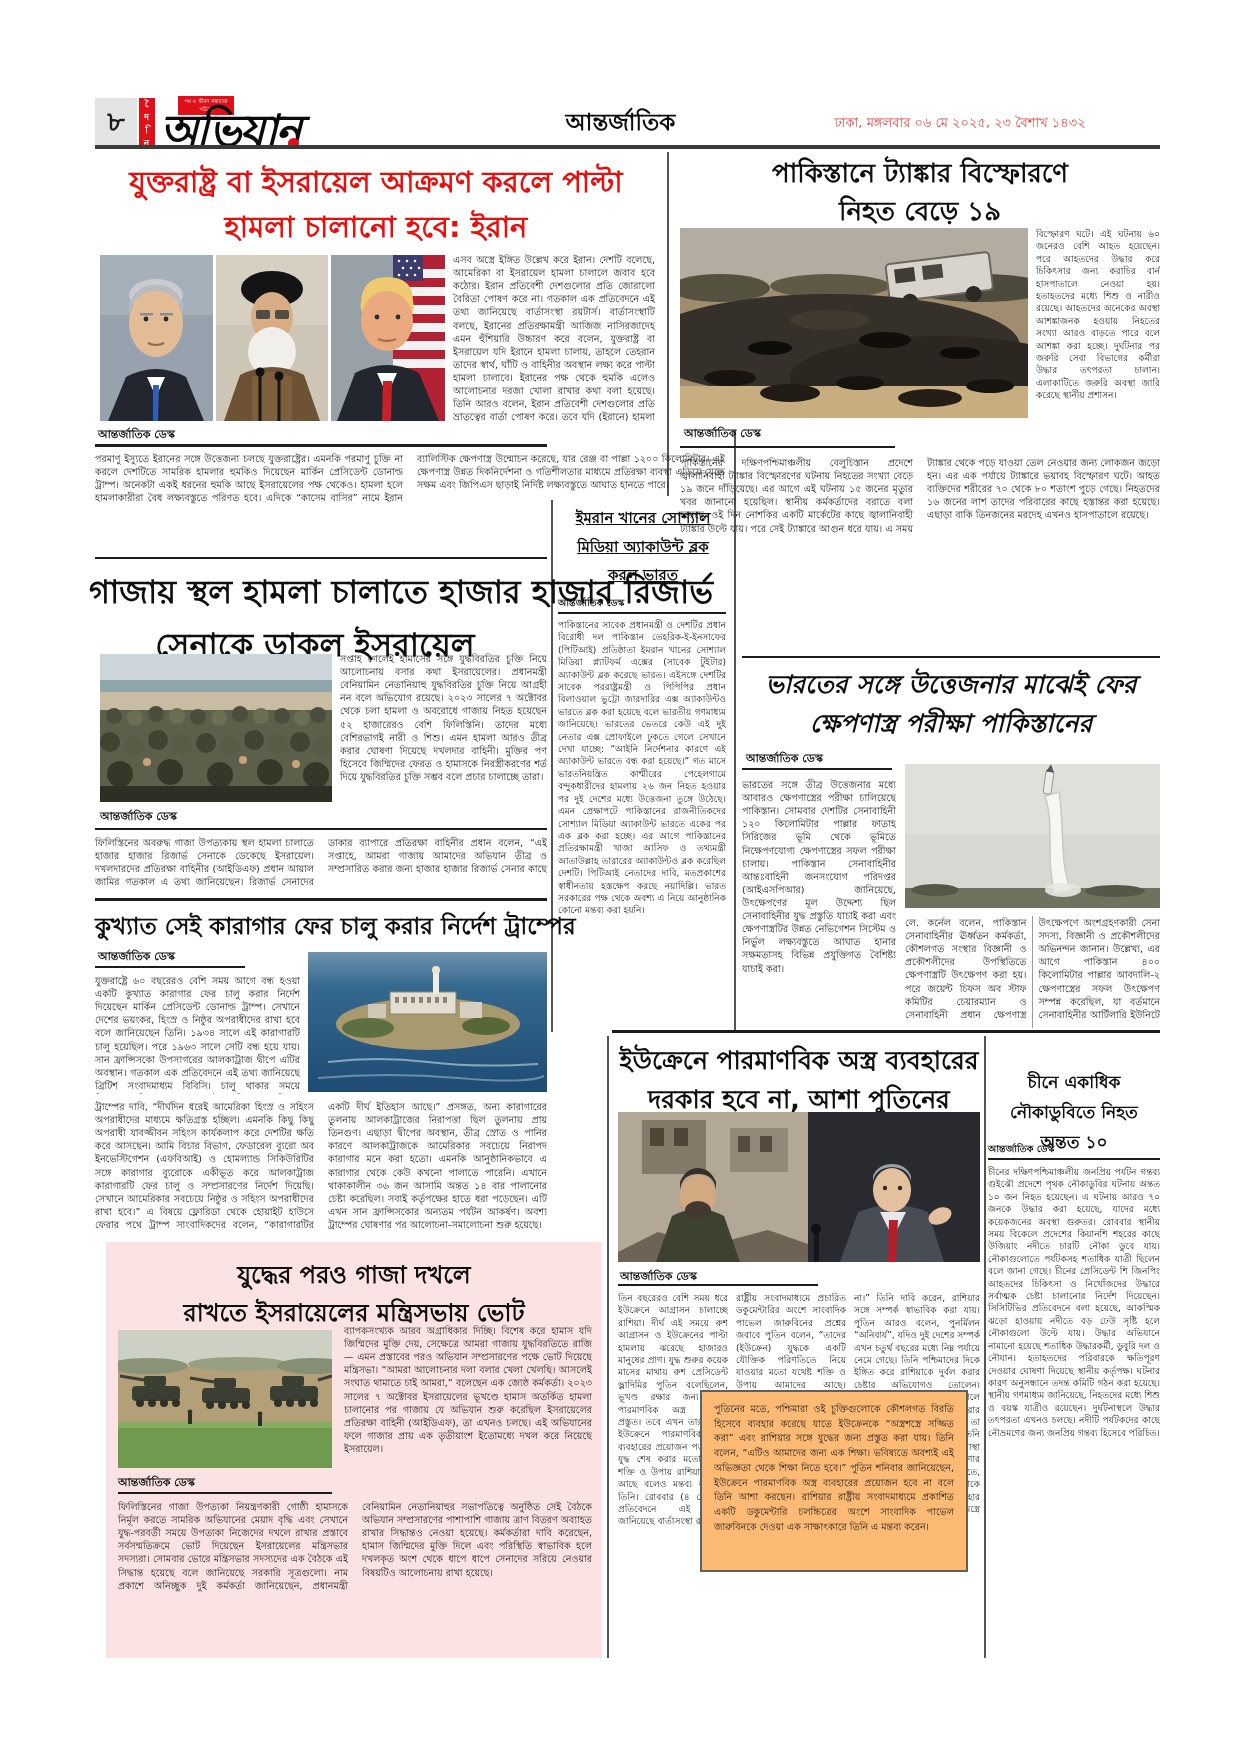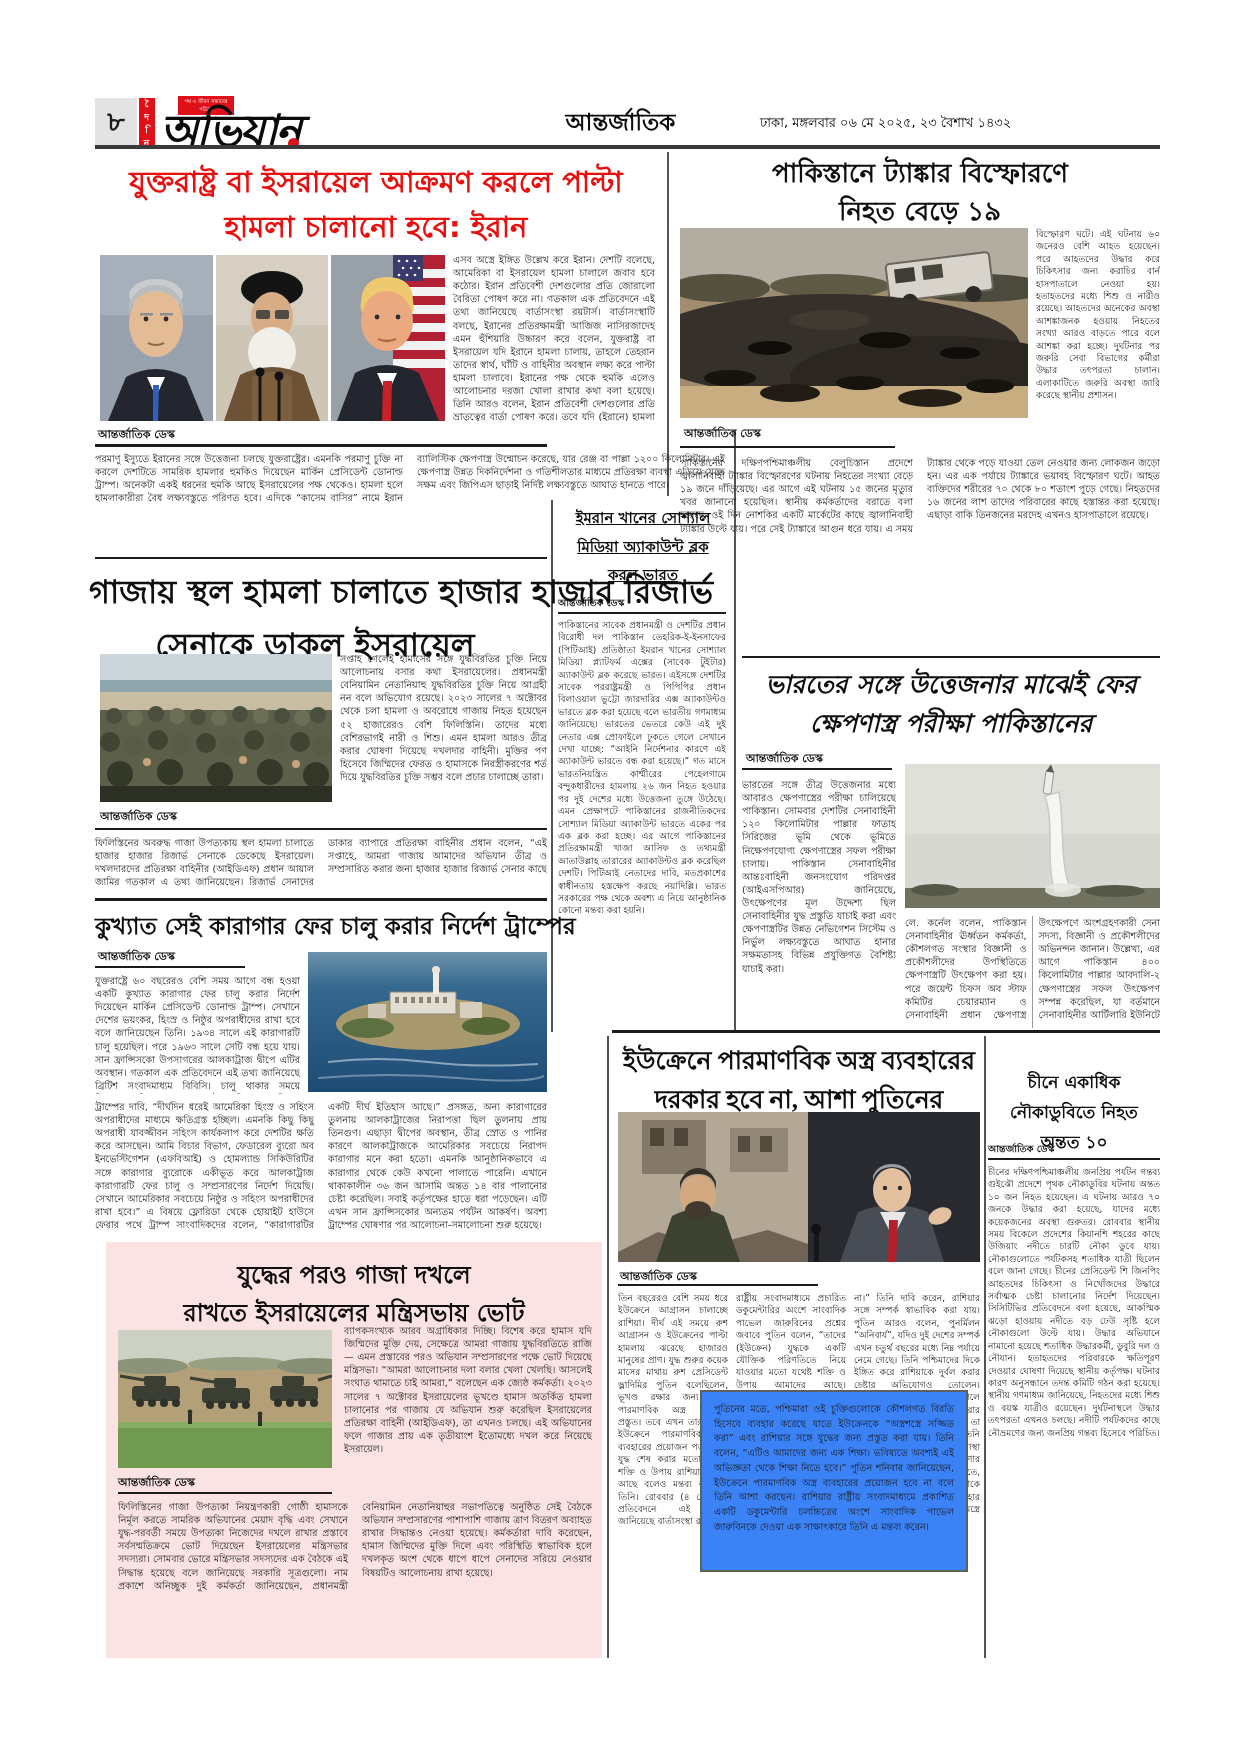--- a/index.html
+++ b/index.html
@@ -20,22 +20,22 @@
   .twocol{column-count:2;column-gap:14px;}
   .twocol-rule{column-count:2;column-gap:12px;column-rule:1px solid #9a9a9a;}
   #pagenum{background:#e3e3e3;text-align:center;font-size:27px;font-weight:bold;line-height:48px;}
   #dailystrip{background:#e01019;color:#fff;writing-mode:vertical-rl;text-orientation:upright;
               font-size:9px;font-weight:bold;text-align:center;line-height:16px;}
   #tagbox{background:#e01019;color:#fff;font-size:5px;line-height:1.5;padding:2px 3px;text-align:center;}
   #logotext{font-size:44px;font-weight:bold;font-style:italic;letter-spacing:-2px;color:#0b0b0b;
             font-family:"DejaVu Serif","Liberation Serif",serif;}
   #logodot{width:11px;height:11px;border-radius:50%;background:#e01019;}
   #sectiontitle{width:100%;text-align:center;font-size:23px;font-weight:bold;color:#0c0c0c;}
-  #dateline{font-size:13px;color:#000000;text-align:left;}
-  #insetbox{background:#3b82f6;border:2.5px solid #5c615a;padding:10px 12px;font-size:9.5px;
+  #dateline{font-size:13px;color:#ef4444;text-align:center;}
+  #insetbox{background:#fdba74;border:2.5px solid #5c615a;padding:10px 12px;font-size:9.5px;
             line-height:1.55;text-align:justify;z-index:5;color:#1c1c1c;overflow:hidden;}
   #pinkbox{background:#fbe3e3;}
 </style>
 </head>
 <body>
 
 <div id="page">
 
   <div id="pagenum" class="abs" style="left:95px;top:98px;width:42px;height:48px;">৮</div>
   <div id="dailystrip" class="abs" style="left:139px;top:98px;width:16px;height:48px;">দৈনিক</div>
@@ -295,21 +295,21 @@
       <rect x="60" y="52" width="18" height="14" fill="#cfc8b8"></rect>
         <rect x="152" y="50" width="22" height="16" fill="#d6cfbf"></rect>
       <path d="M20,110 Q70,104 120,110 T230,112" stroke="#dce9f0" stroke-width="2" fill="none" opacity="0.55"></path>
       <path d="M10,126 Q80,120 150,126 T236,124" stroke="#dce9f0" stroke-width="2" fill="none" opacity="0.4"></path>
     </svg>
   </div>
   <div class="abs btext twocol" style="left:95px;top:1100px;width:452px;height:134px;">ট্রাম্পের দাবি, “দীর্ঘদিন ধরেই আমেরিকা হিংস্র ও সহিংস অপরাধীদের মাধ্যমে ক্ষতিগ্রস্ত হচ্ছিল। এমনকি কিছু কিছু অপরাধী যাবজ্জীবন সহিংস কার্যকলাপ করে দেশটির ক্ষতি করে আসছেন। আমি বিচার বিভাগ, ফেডারেল ব্যুরো অব ইনভেস্টিগেশন (এফবিআই) ও হোমল্যান্ড সিকিউরিটির সঙ্গে কারাগার ব্যুরোকে একীভূত করে আলকাট্রাজ কারাগারটি ফের চালু ও সম্প্রসারণের নির্দেশ দিয়েছি। সেখানে আমেরিকার সবচেয়ে নিষ্ঠুর ও সহিংস অপরাধীদের রাখা হবে।” এ বিষয়ে ফ্লোরিডা থেকে হোয়াইট হাউসে ফেরার পথে ট্রাম্প সাংবাদিকদের বলেন, “কারাগারটির একটি দীর্ঘ ইতিহাস আছে।” প্রসঙ্গত, অন্য কারাগারের তুলনায় আলকাট্রাজের নিরাপত্তা ছিল তুলনায় প্রায় তিনগুণ। এছাড়া দ্বীপের অবস্থান, তীব্র স্রোত ও পানির কারণে আলকাট্রাজকে আমেরিকার সবচেয়ে নিরাপদ কারাগার মনে করা হতো। এমনকি আনুষ্ঠানিকভাবে এ কারাগার থেকে কেউ কখনো পালাতে পারেনি। এখানে থাকাকালীন ৩৬ জন আসামি অন্তত ১৪ বার পালানোর চেষ্টা করেছিল। সবাই কর্তৃপক্ষের হাতে ধরা পড়েছেন। এটি এখন সান ফ্রান্সিসকোর অন্যতম পর্যটন আকর্ষণ। অবশ্য ট্রাম্পের ঘোষণার পর আলোচনা-সমালোচনা শুরু হয়েছে।</div>
 
   <div class="abs hrule" style="left:612px;top:1030px;width:548px;height:3px;"></div>
 
-  <div class="abs hl blk" style="left:615px;top:1042px;width:368px;font-size:25px;line-height:1.55;font-family:Liberation Serif, serif;">
+  <div class="abs hl blk" style="left:615px;top:1042px;width:368px;font-size:25px;line-height:1.55;">
     <div class="ln">ইউক্রেনে পারমাণবিক অস্ত্র ব্যবহারের</div>
     <div class="ln">দরকার হবে না, আশা পুতিনের</div>
   </div>
   <div class="abs photo" style="left:618px;top:1112px;width:362px;height:150px;">
     <svg width="362" height="150" viewBox="0 0 362 150">
       <rect width="190" height="150" fill="#b3a795"></rect>
       <rect x="24" y="8" width="64" height="54" fill="#857a69"></rect>
         <rect x="32" y="16" width="14" height="18" fill="#4f463a"></rect>
         <rect x="56" y="16" width="14" height="18" fill="#4f463a"></rect>
       <rect x="112" y="16" width="58" height="44" fill="#938877"></rect>

